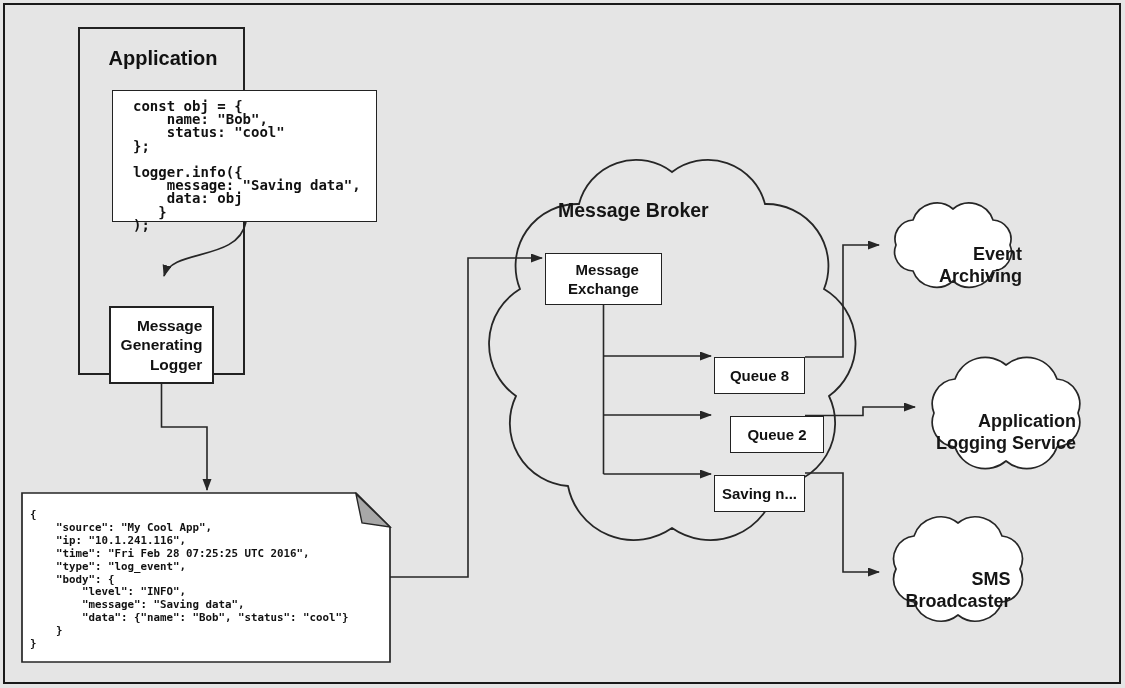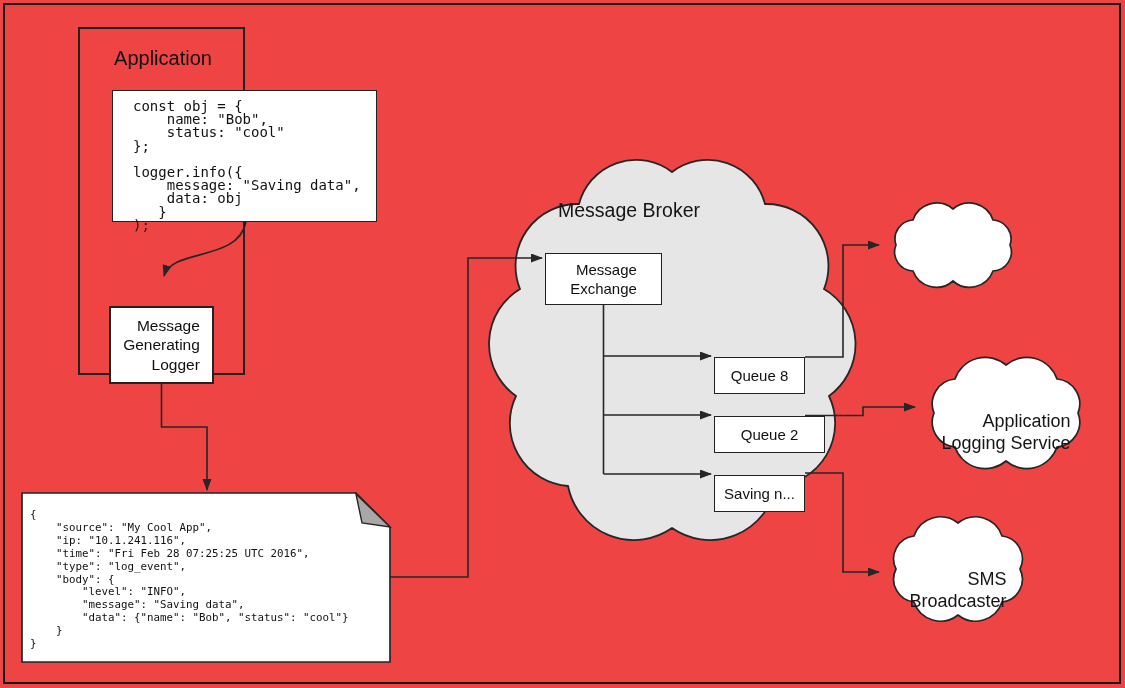--- a/index.html
+++ b/index.html
@@ -1,18 +1,18 @@
 <!DOCTYPE html>
 <html><head>
 <meta charset="utf-8">
 <style>
   html,body{margin:0;padding:0;background:#fff;}
   .canvas{
-    position:relative;width:1125px;height:688px;background:#ef4444;
-    font-family:"Liberation Sans",sans-serif;color:#111;overflow:hidden;
+    position:relative;width:1125px;height:688px;background:#e5e5e5;
+    font-family:"Liberation Sans",sans-serif;color:#111;overflow:hidden;font-weight:bold;
   }
   .frame{position:absolute;left:3px;top:3px;right:4px;bottom:4px;border:2px solid #1a1a1a;}
   svg.layer{position:absolute;left:0;top:0;}
   .abs{position:absolute;box-sizing:border-box;}
   .box{border:2px solid #222;background:transparent;}
   .whitebox{background:#fff;border:1.6px solid #222;}
   .center-lbl{display:flex;align-items:center;justify-content:center;text-align:right;margin-top:20px;}
   .prelines{white-space:pre-line;}
   pre.code{
     margin:0;font-family:"DejaVu Sans Mono","Liberation Mono",monospace;
@@ -98,22 +98,23 @@
         "data": {"name": "Bob", "status": "cool"}
     }
 }</pre>
 
   <div class="abs broker-title" style="left:558px;top:199px;width:240px;">Message Broker</div>
 
   <div class="abs whitebox center-lbl prelines node-lbl" style="left:545px;top:233px;width:117px;height:52px;">Message
 Exchange</div>
 
   <div class="abs whitebox center-lbl node-lbl" style="left:714px;top:337px;width:91px;height:37px;">Queue 8</div>
-  <div class="abs whitebox center-lbl node-lbl" style="left:714px;top:396px;width:111px;height:37px;">Queue 2</div>
+  <div class="abs whitebox center-lbl node-lbl" style="left:730px;top:396px;width:94px;height:37px;">Queue 2</div>
   <div class="abs whitebox center-lbl node-lbl" style="left:714px;top:455px;width:91px;height:37px;">Saving n...</div>
 
+  <div class="abs cloud-lbl center-lbl" style="left:886px;top:232px;width:136px;height:26px;">Event Archiving</div>
   <div class="abs cloud-lbl center-lbl prelines" style="left:922px;top:386px;width:168px;height:52px;">Application
 Logging Service</div>
   <div class="abs cloud-lbl center-lbl prelines" style="left:890px;top:544px;width:136px;height:52px;">SMS
 Broadcaster</div>
 
   <div class="frame"></div>
 </div>
 
 </body></html>

